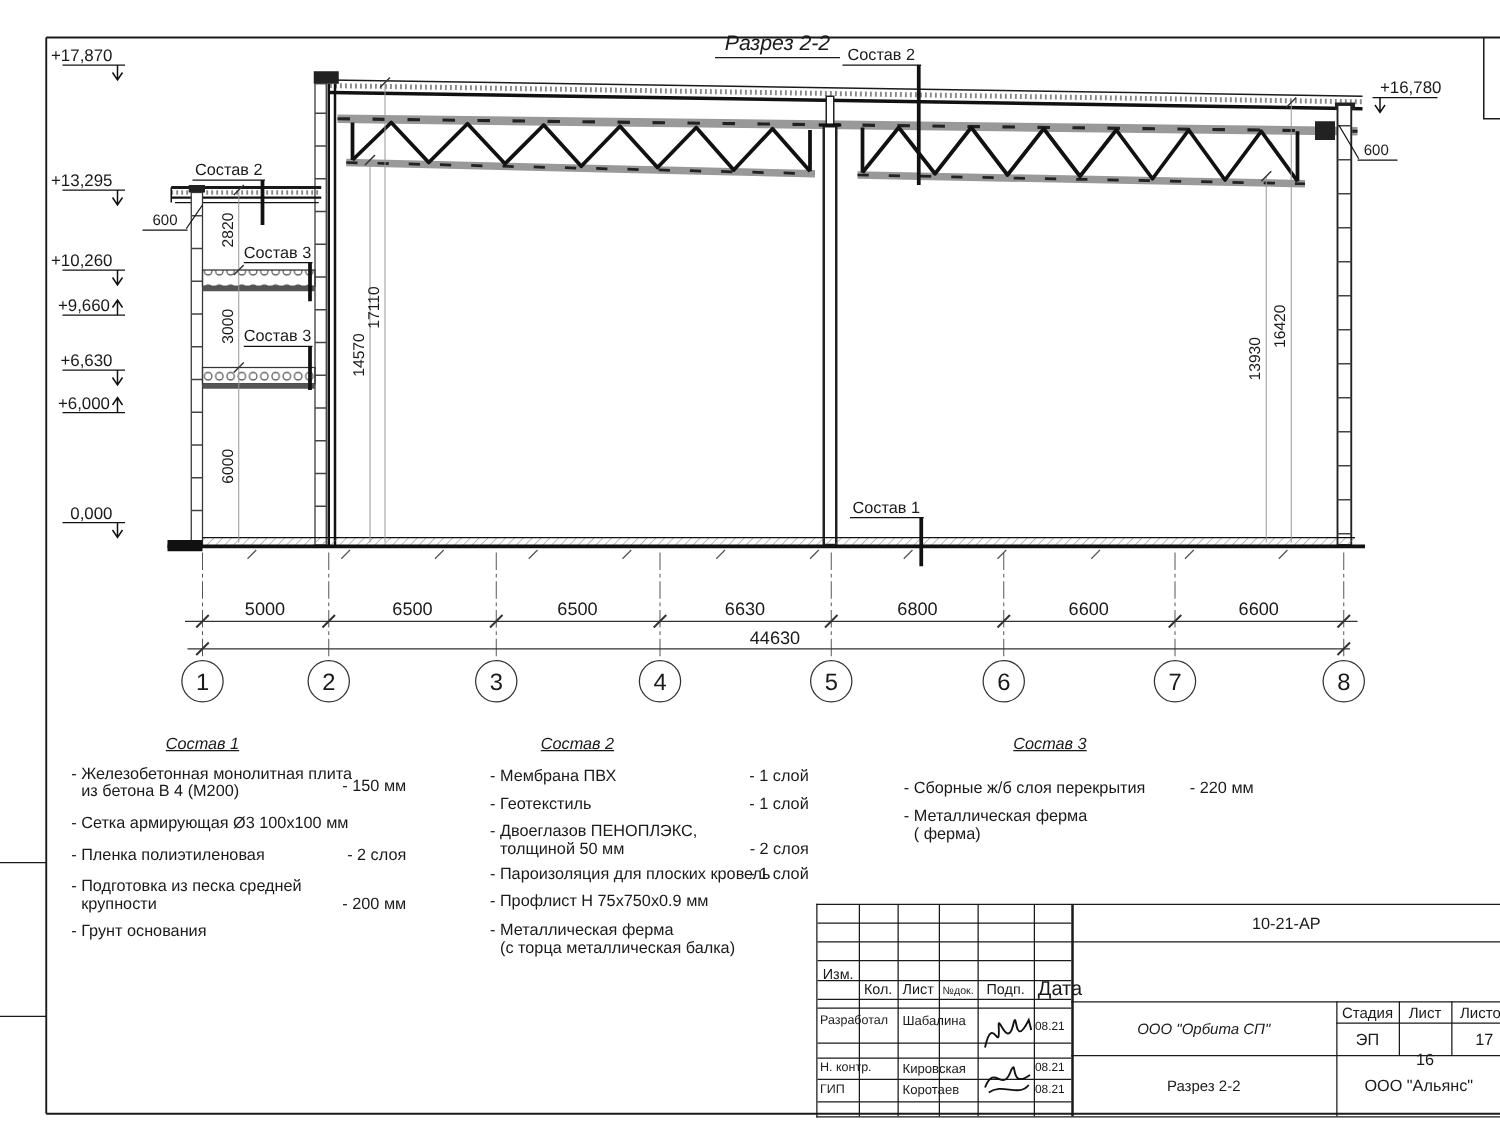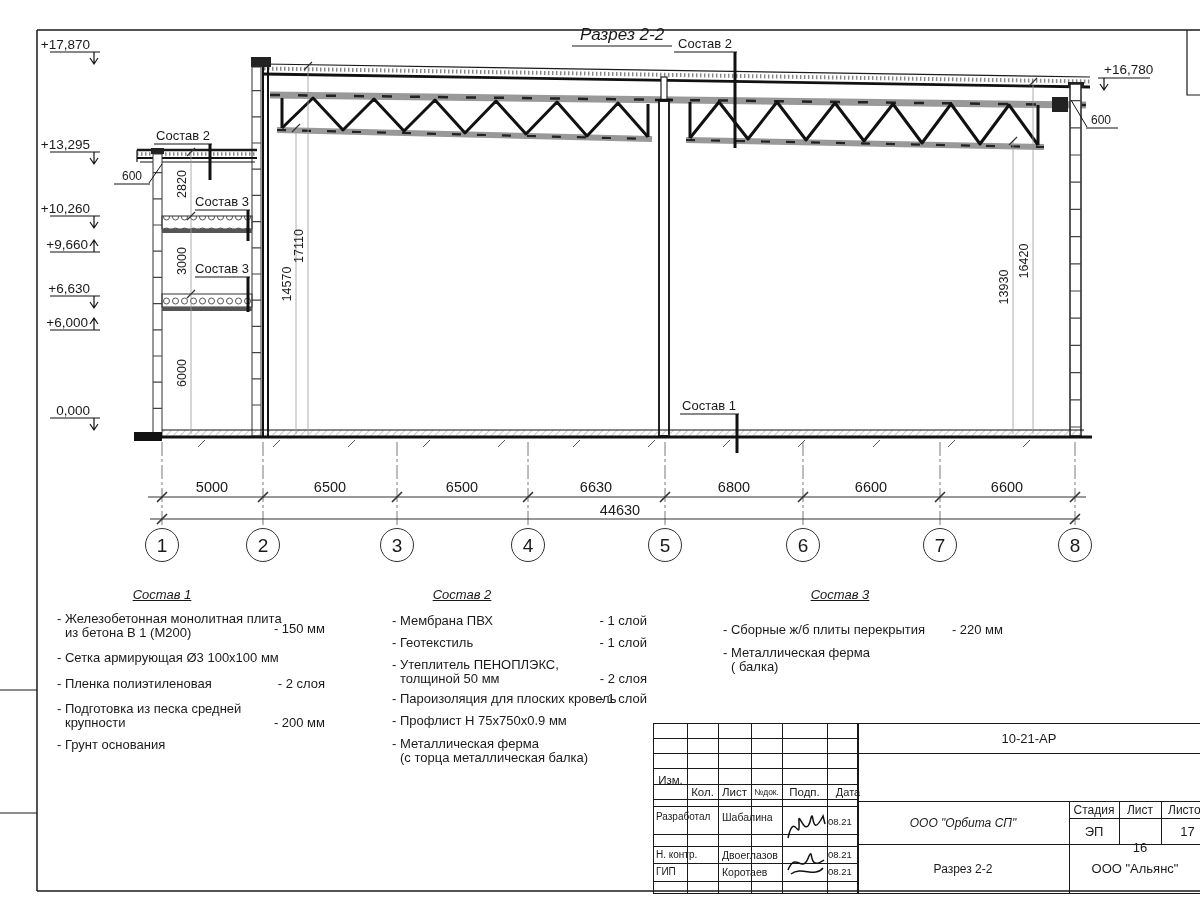--- a/index.html
+++ b/index.html
@@ -238,21 +238,21 @@
   <text x="665" y="552" font-size="19" text-anchor="middle">5</text>
   <text x="803" y="552" font-size="19" text-anchor="middle">6</text>
   <text x="940" y="552" font-size="19" text-anchor="middle">7</text>
   <text x="1075" y="552" font-size="19" text-anchor="middle">8</text>
 </svg>
 
 <div class="legend" style="left:57px;top:588px;width:268px;height:180px">
   <div class="ltitle" style="left:40px;top:0;width:130px">Состав 1</div>
   <div class="litem" style="top:24px">
     <span>- Железобетонная  монолитная плита</span>
-    <span class="l2">из бетона В 1 (М200)</span>
+    <span class="l2">из бетона В 4 (М200)</span>
     <span class="lval" style="top:10px">- 150 мм</span>
   </div>
   <div class="litem" style="top:63px">
     <span>- Сетка армирующая Ø3 100x100 мм</span>
   </div>
   <div class="litem" style="top:89px">
     <span>- Пленка полиэтиленовая</span>
     <span class="lval" style="top:0">-  2 слоя</span>
   </div>
   <div class="litem" style="top:114px">
@@ -269,46 +269,46 @@
   <div class="ltitle" style="left:5px;top:0;width:130px">Состав 2</div>
   <div class="litem" style="top:26px">
     <span>- Мембрана ПВХ</span>
     <span class="lval" style="top:0">- 1 слой</span>
   </div>
   <div class="litem" style="top:48px">
     <span>- Геотекстиль</span>
     <span class="lval" style="top:0">- 1 слой</span>
   </div>
   <div class="litem" style="top:70px">
-    <span>- Утеплитель ПЕНОПЛЭКС,</span>
+    <span>- Двоеглазов ПЕНОПЛЭКС,</span>
     <span class="l2">толщиной 50 мм</span>
     <span class="lval" style="top:14px">- 2 слоя</span>
   </div>
   <div class="litem" style="top:104px">
     <span>- Пароизоляция для плоских кровель</span>
     <span class="lval" style="top:0">- 1 слой</span>
   </div>
   <div class="litem" style="top:126px">
     <span>- Профлист Н 75х750х0.9 мм</span>
   </div>
   <div class="litem" style="top:149px">
     <span>- Металлическая ферма</span>
     <span class="l2">(с торца металлическая балка)</span>
   </div>
 </div>
 
 <div class="legend" style="left:723px;top:588px;width:280px;height:100px">
   <div class="ltitle" style="left:52px;top:0;width:130px">Состав 3</div>
   <div class="litem" style="top:35px">
-    <span>- Сборные ж/б плиты перекрытия</span>
+    <span>- Сборные ж/б слоя перекрытия</span>
     <span class="lval" style="top:0">- 220 мм</span>
   </div>
   <div class="litem" style="top:58px">
     <span>- Металлическая ферма</span>
-    <span class="l2">( балка)</span>
+    <span class="l2">( ферма)</span>
   </div>
 </div>
 
 <div class="tb">
 
   <div class="vl" style="left:33px;top:0;height:169px"></div>
   <div class="vl" style="left:64px;top:0;height:169px"></div>
   <div class="vl" style="left:97px;top:0;height:169px"></div>
   <div class="vl" style="left:128px;top:0;height:169px"></div>
   <div class="vl" style="left:173px;top:0;height:169px"></div>
@@ -331,28 +331,28 @@
   <div class="hl" style="left:203px;top:29px;width:344px"></div>
   <div class="hl" style="left:203px;top:77px;width:344px"></div>
   <div class="hl" style="left:415px;top:94px;width:132px"></div>
   <div class="hl" style="left:203px;top:120px;width:344px"></div>
 
   <div class="cell ctr" style="left:0;top:48px;width:33px;height:15px;font-size:11.5px">Изм.</div>
   <div class="cell ctr" style="left:33px;top:60px;width:31px;height:15px;font-size:11.5px">Кол.</div>
   <div class="cell ctr" style="left:64px;top:60px;width:33px;height:15px;font-size:11.5px">Лист</div>
   <div class="cell ctr" style="left:97px;top:60px;width:31px;height:15px;font-size:8.5px">№док.</div>
   <div class="cell ctr" style="left:128px;top:60px;width:45px;height:15px;font-size:11.5px">Подп.</div>
-  <div class="cell ctr" style="left:173px;top:60px;width:42px;height:15px;font-size:11px">Дата</div>
+  <div class="cell ctr" style="left:173px;top:60px;width:42px;height:15px;font-size:16px">Дата</div>
 
   <div class="cell" style="left:2px;top:87px;width:62px;font-size:10px">Разработал</div>
   <div class="cell" style="left:68px;top:87px;width:58px;font-size:10.5px">Шабалина</div>
   <div class="cell" style="left:174px;top:92px;width:29px;font-size:9.5px">08.21</div>
 
   <div class="cell" style="left:2px;top:125px;width:62px;font-size:10px">Н. контр.</div>
-  <div class="cell" style="left:68px;top:125px;width:62px;font-size:10.5px">Двоеглазов</div>
+  <div class="cell" style="left:68px;top:125px;width:62px;font-size:10.5px">Кировская</div>
   <div class="cell" style="left:174px;top:125px;width:29px;font-size:9.5px">08.21</div>
 
   <div class="cell" style="left:2px;top:142px;width:62px;font-size:10px">ГИП</div>
   <div class="cell" style="left:68px;top:142px;width:62px;font-size:10.5px">Коротаев</div>
   <div class="cell" style="left:174px;top:142px;width:29px;font-size:9.5px">08.21</div>
 
   <svg class="abs" style="left:130px;top:80px" width="42" height="44">
     <path d="M4,34 C10,6 16,40 15,18 C14,4 22,38 27,14 C30,4 27,36 39,12 L41,20" fill="none" stroke="#111" stroke-width="1.5"></path>
   </svg>
   <svg class="abs" style="left:130px;top:120px" width="42" height="38">

